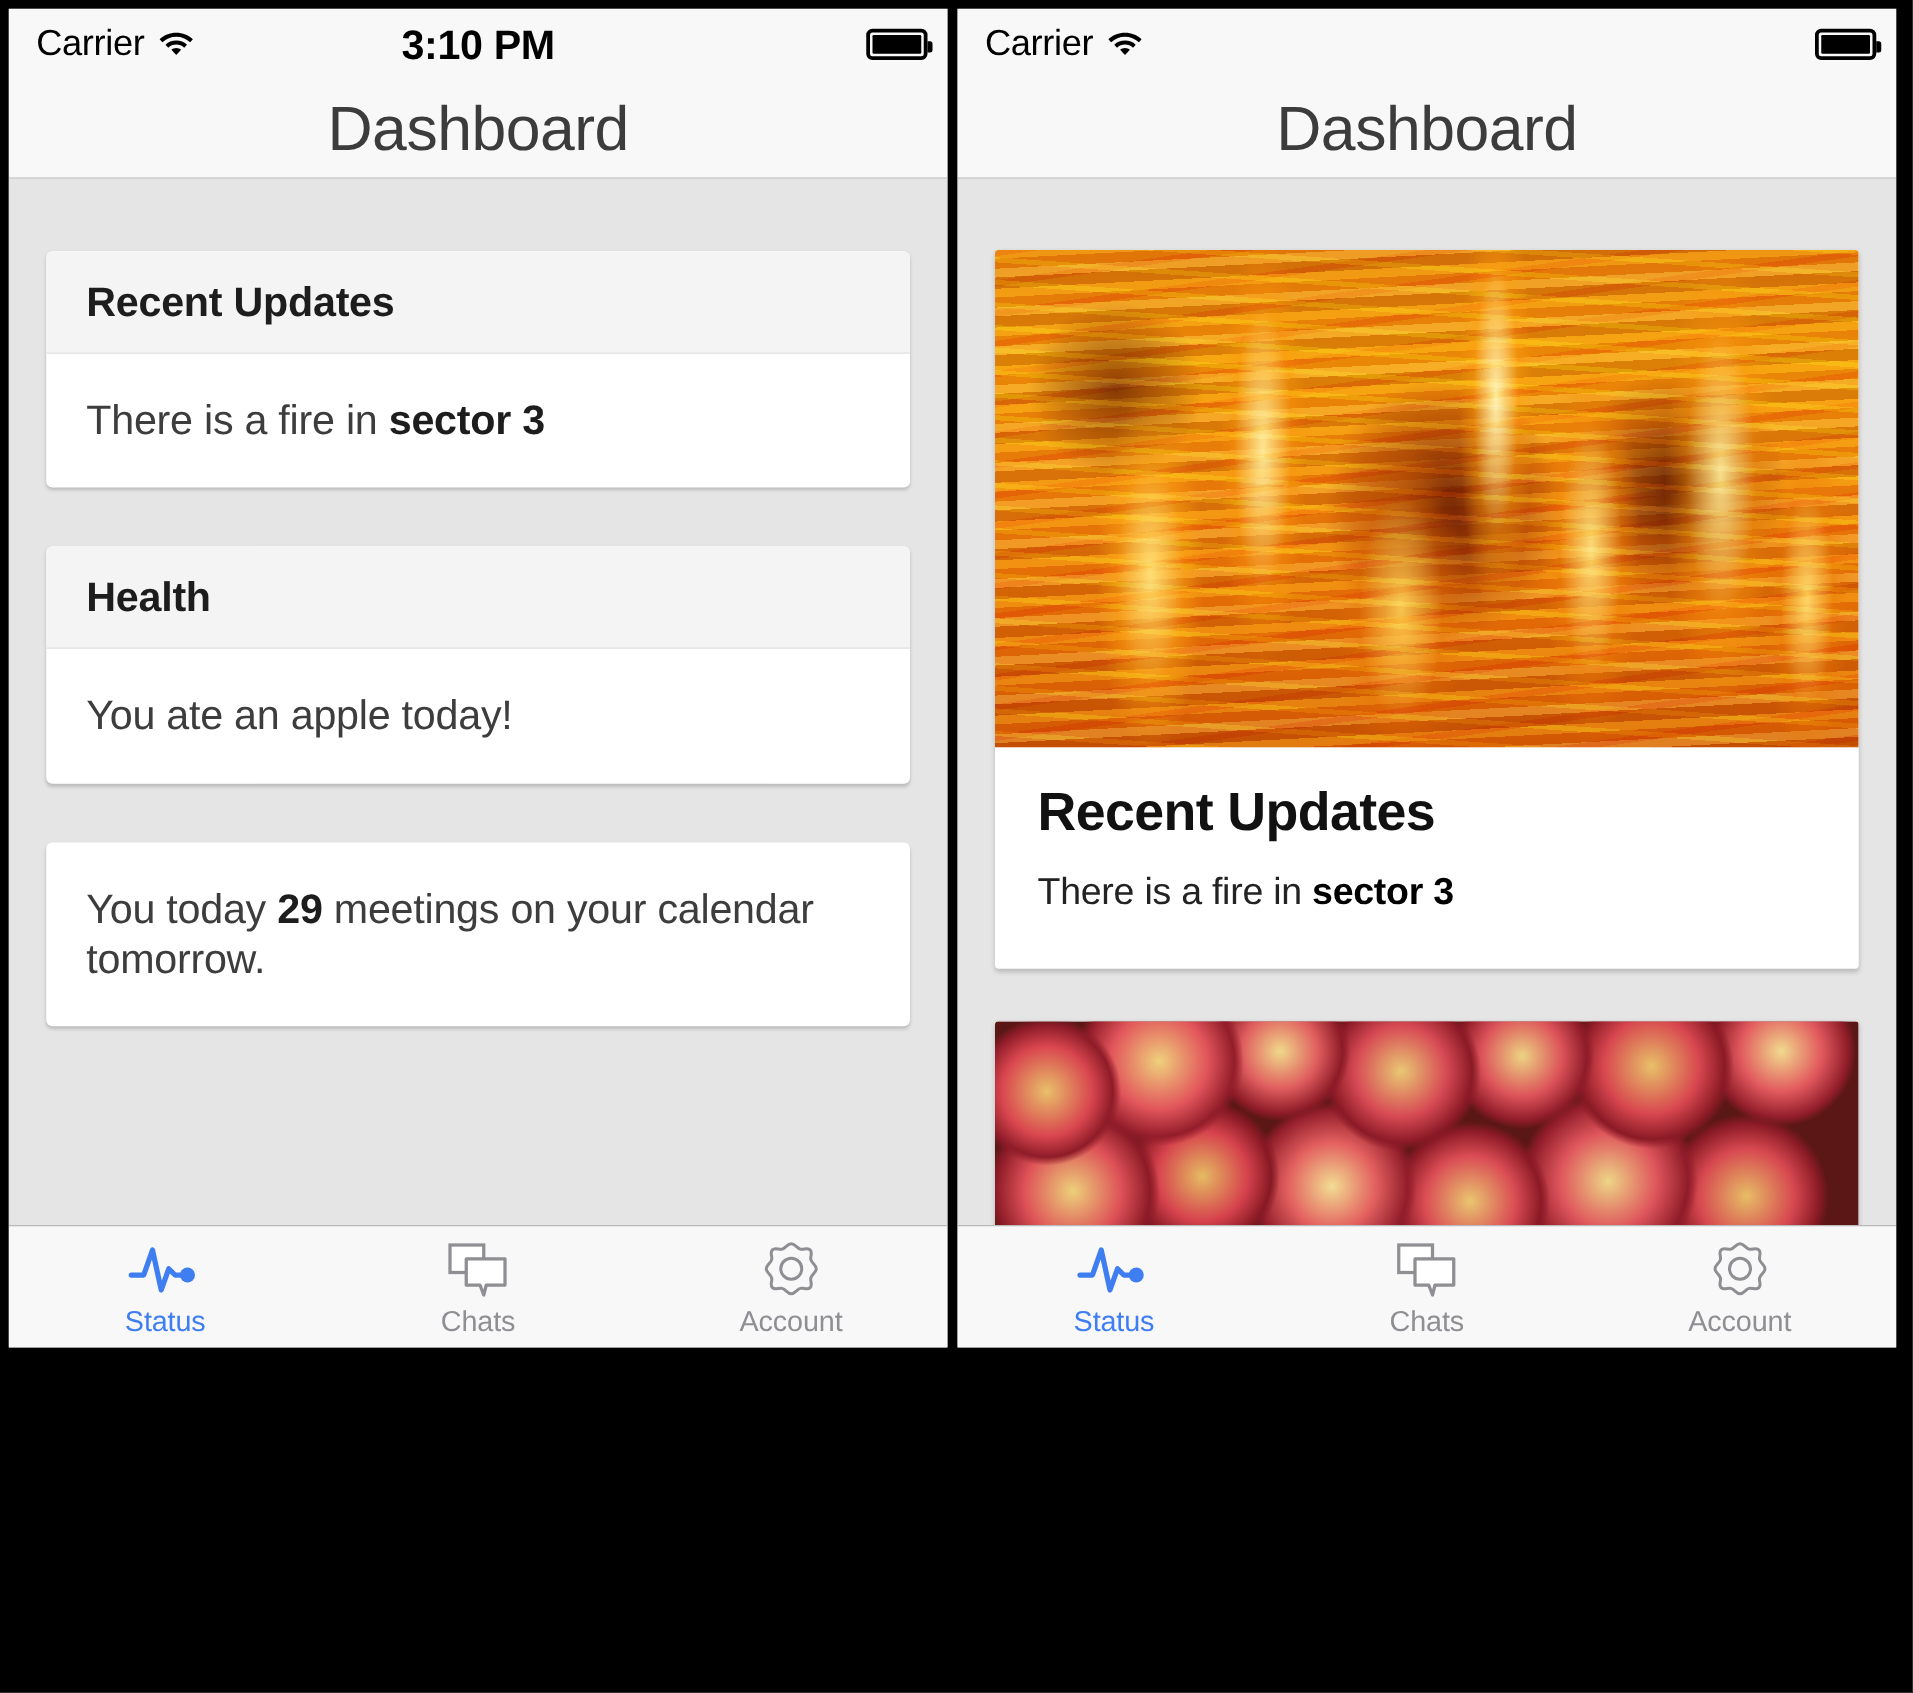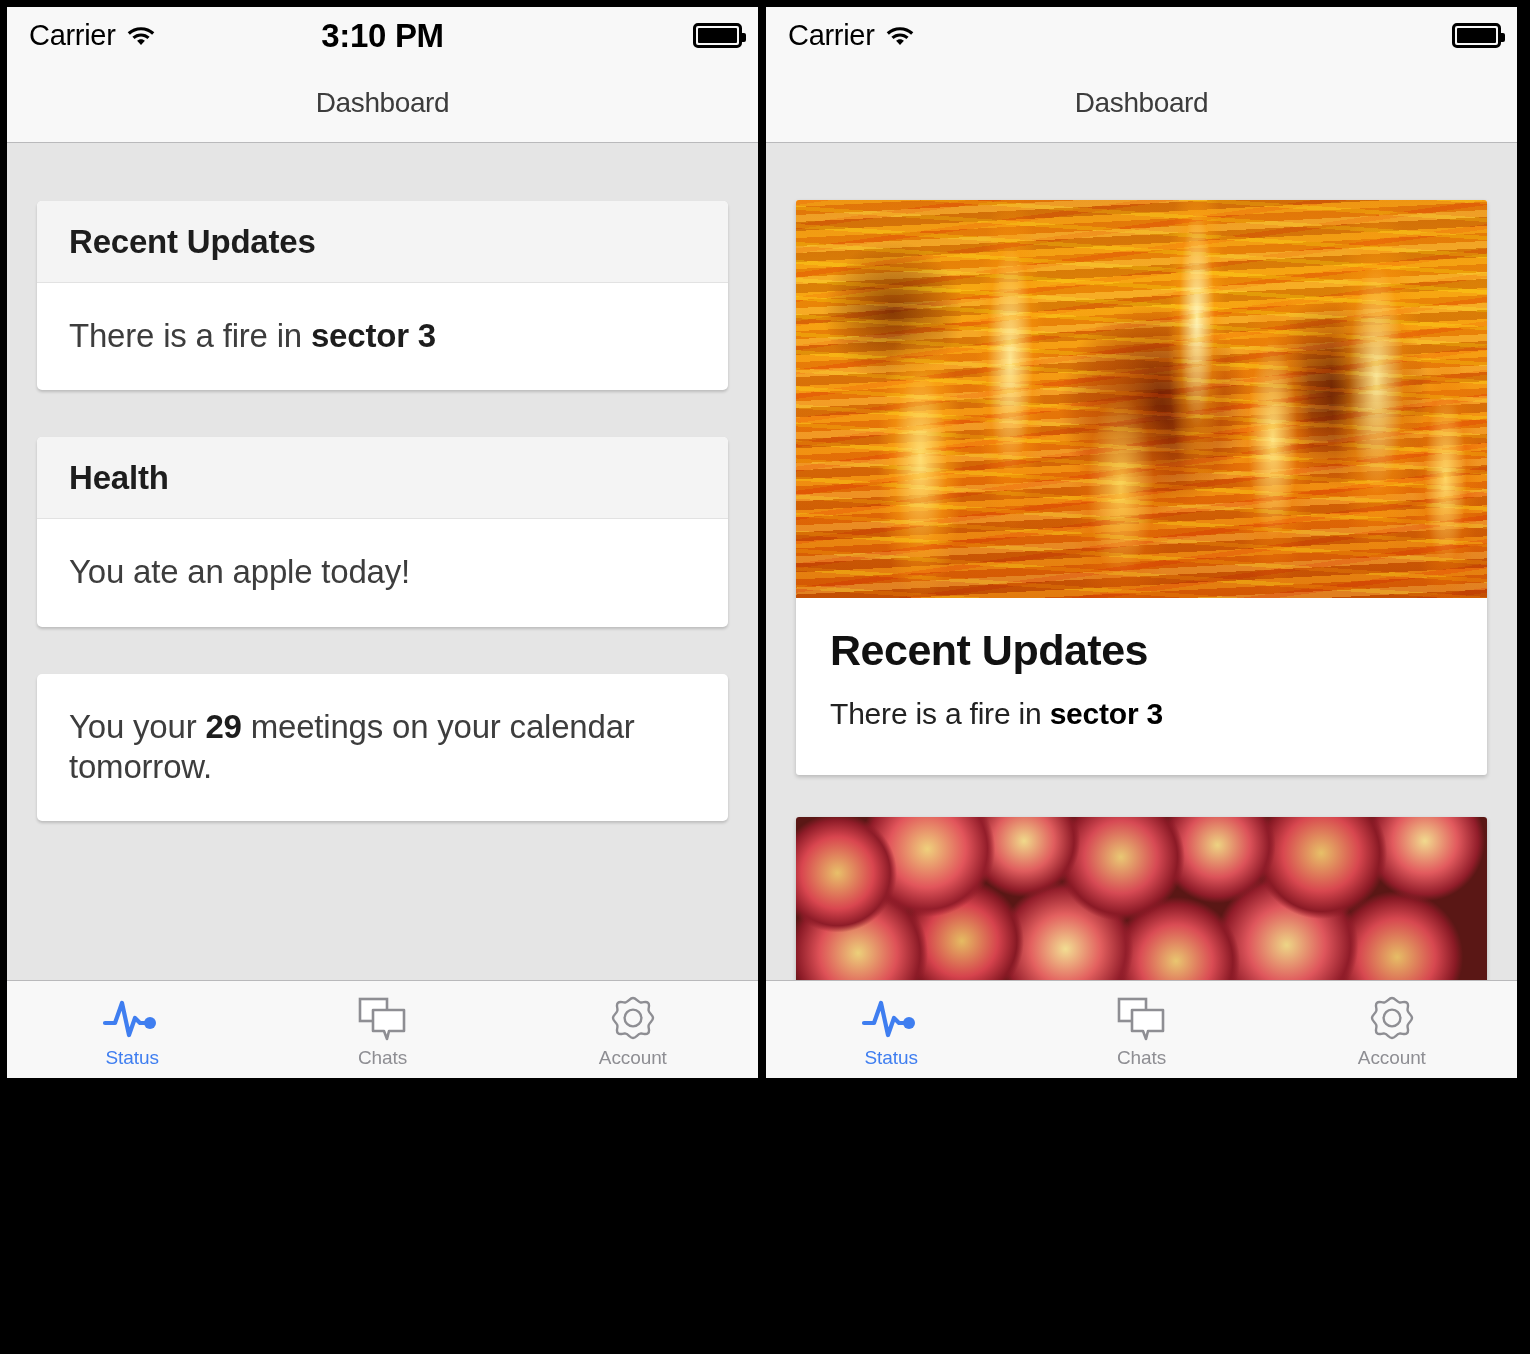--- a/index.html
+++ b/index.html
@@ -99,21 +99,21 @@
   .navbar {
     height: 78px;
     background: #f8f8f8;
     border-bottom: 1px solid #b9b9bb;
     display: flex;
     align-items: center;
     justify-content: center;
     flex: 0 0 auto;
   }
   .navbar-title {
-    font-size: 28px;
+    font-size: 50px;
     color: #3c3c3c;
     letter-spacing: -0.4px;
   }
 
   
   .content {
     flex: 1 1 auto;
     background: #e5e5e5;
     overflow: hidden;
     position: relative;
@@ -273,21 +273,21 @@
     flex: 1;
     display: flex;
     flex-direction: column;
     align-items: center;
     justify-content: center;
     gap: 4px;
     padding-top: 4px;
   }
   .tab-icon { height: 48px; display: flex; align-items: center; justify-content: center; }
   .tab-label {
-    font-size: 19px;
+    font-size: 23px;
     color: #8e8e93;
     letter-spacing: -0.1px;
   }
   .tab.active .tab-label { color: #3f7ef0; }
 </style>
 </head>
 <body>
 
 <div class="screens">
 
@@ -332,21 +332,21 @@
           <div class="list-card-header">
             <span>Health</span>
           </div>
           <div class="list-card-body">
             <div class="txt"><span>You ate an apple today!</span><b></b><span></span></div>
           </div>
         </div>
 
         <div class="list-card">
           <div class="list-card-body">
-            <div class="txt"><span>You your </span><b>29</b><span> meetings on your calendar tomorrow.</span></div>
+            <div class="txt"><span>You today </span><b>29</b><span> meetings on your calendar tomorrow.</span></div>
           </div>
         </div>
 
       </div>
     </div>
 
     <div class="tabbar">
       <div class="tab active">
         <span class="tab-icon">
           <svg width="60" height="42" viewBox="0 0 60 42">

